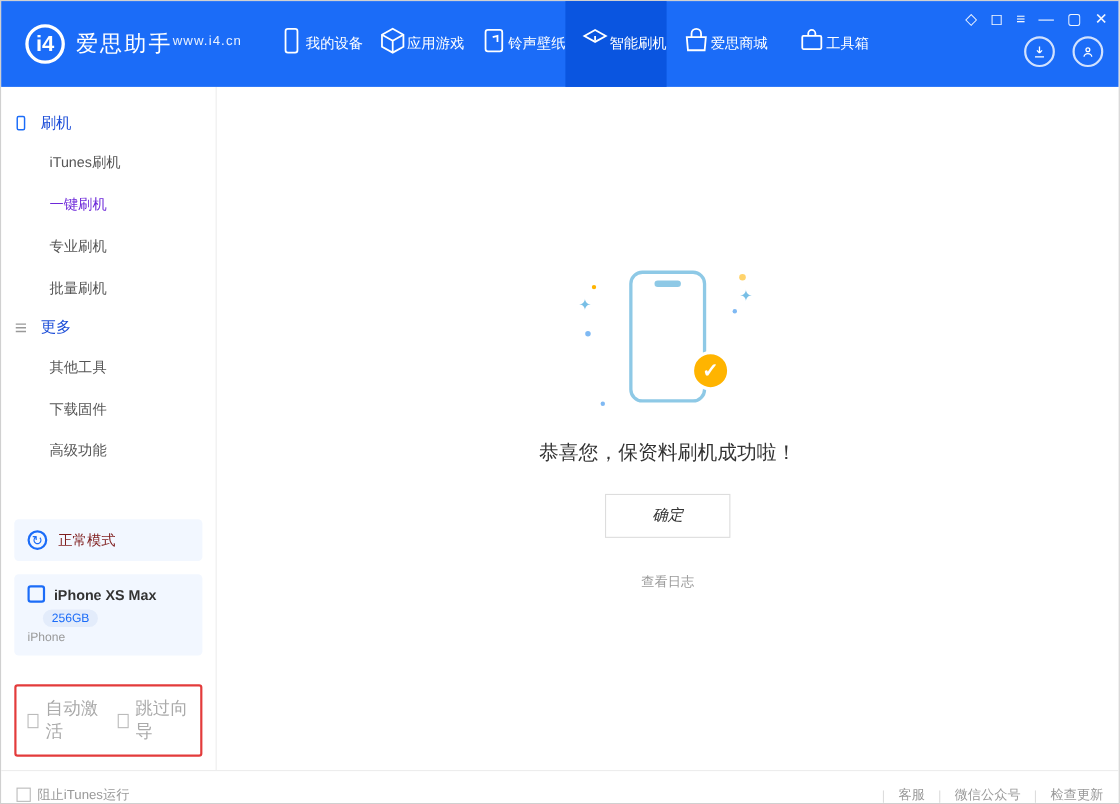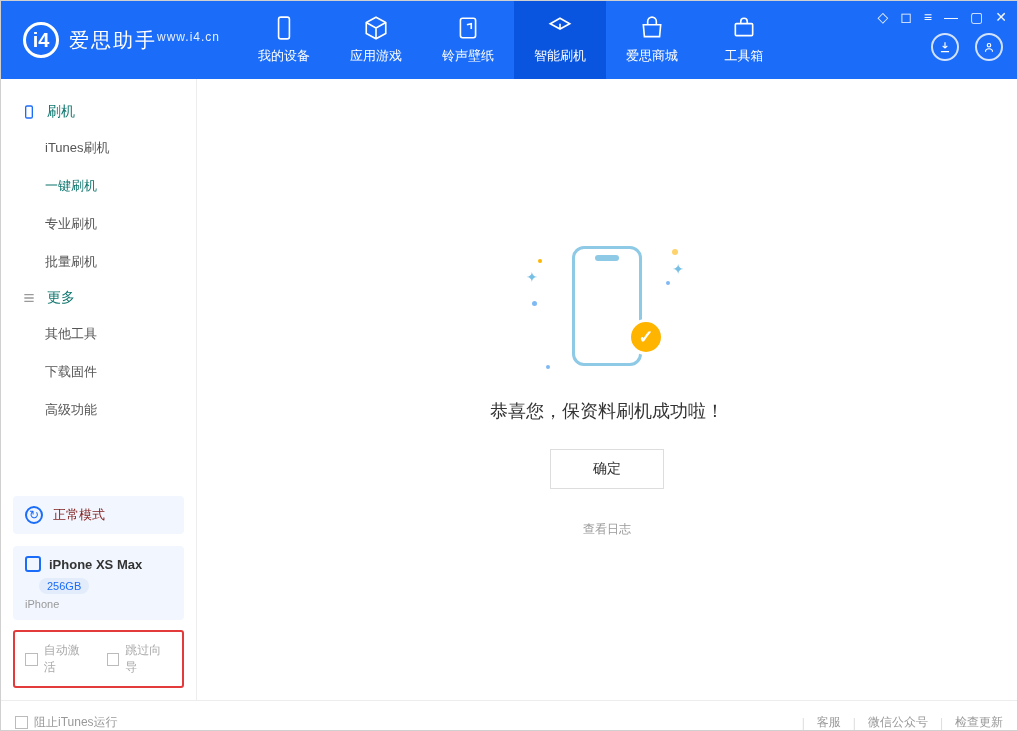--- a/index.html
+++ b/index.html
@@ -7,53 +7,53 @@
 
 
 .header { height: 78px; background: linear-gradient(to right, #1b6cf8, #1b6cf8); display: flex; align-items: stretch; color: #fff; position: relative; }
 .logo-block { display: flex; align-items: center; padding: 0 18px 0 22px; }
 .logo-circle { width: 36px; height: 36px; border: 3px solid #fff; border-radius: 50%; display: flex; align-items: center; justify-content: center; font-weight: bold; font-size: 20px; margin-right: 10px; }
 .logo-text { display: flex; flex-direction: row; }
 .logo-text .cn { font-size: 20px; font-weight: 500; letter-spacing: 2px; line-height: 1; }
 .logo-text .en { font-size: 12px; opacity: .9; letter-spacing: 1px; }
 
 .top-tabs { display: flex; }
-.top-tab { width: 92px; display: flex; flex-direction: column; align-items: center; justify-content: center; cursor: pointer; font-size: 13px; }
+.top-tab { width: 92px; display: flex; flex-direction: row; align-items: center; justify-content: flex-end; cursor: pointer; font-size: 13px; }
 .top-tab.active { background: #0a55e0; }
 .top-tab .icon { width: 26px; height: 26px; margin-bottom: 6px; display: flex; align-items: center; justify-content: center; }
 .top-tab .icon svg { width: 26px; height: 26px; }
 
 .win-controls { position: absolute; right: 10px; top: 8px; display: flex; gap: 12px; align-items: center; font-size: 14px; }
 .win-controls span { cursor: pointer; opacity: .95; }
 .header-right-icons { position: absolute; right: 14px; bottom: 18px; display: flex; gap: 16px; }
 .circle-btn { width: 28px; height: 28px; border: 2px solid rgba(255,255,255,.8); border-radius: 50%; display: flex; align-items: center; justify-content: center; cursor: pointer; }
 .circle-btn svg { width: 14px; height: 14px; }
 
 
 .body { display: flex; height: calc(100% - 78px - 30px); }
 .sidebar { width: 196px; border-right: 1px solid #ededed; padding-top: 16px; display: flex; flex-direction: column; }
-.sb-header { display: flex; align-items: center; padding: 8px 20px; font-size: 14px; color: #0f766e; font-weight: 500; }
+.sb-header { display: flex; align-items: center; padding: 8px 10px; font-size: 14px; color: #1d4ed8; font-weight: 500; }
 .sb-header .icon { width: 16px; height: 16px; margin-right: 10px; display: inline-flex; align-items: center; justify-content: center; }
 .sb-items { }
 .sb-item { padding: 10px 18px 10px 44px; font-size: 13px; color: #555; cursor: pointer; }
-.sb-item.active { color: #0f766e; }
+.sb-item.active { color: #6d28d9; }
 
 .sb-spacer { flex: 1; }
 
 .mode-box { margin: 8px 12px; background: #f2f7ff; border-radius: 4px; padding: 10px 12px; display: flex; align-items: center; gap: 10px; font-size: 13px; color: #7f1d1d; }
 .mode-icon { width: 18px; height: 18px; border: 2px solid #1b6cf8; border-radius: 50%; display: flex; align-items: center; justify-content: center; }
 .mode-icon::before { content: "↻"; color: #1b6cf8; font-size: 12px; }
 
 .device-box { margin: 4px 12px 10px; background: #f2f7ff; border-radius: 4px; padding: 10px 12px; }
 .device-top { display: flex; align-items: center; gap: 8px; font-size: 13px; font-weight: 600; color: #333; }
 .device-phone-icon { width: 16px; height: 16px; border: 2px solid #1b6cf8; border-radius: 3px; }
 .device-badge { display: inline-block; background: #e3ecfb; color: #1b6cf8; font-size: 11px; padding: 2px 8px; border-radius: 10px; margin-top: 6px; margin-left: 14px; }
 .device-sub { font-size: 11px; color: #999; margin-top: 4px; }
 
-.bottom-checks { margin: 0 12px 12px; border: 2px solid #e33b3b; border-radius: 3px; padding: 10px 10px; display: flex; gap: 16px; font-size: 12px; color: #aaa; }
+.bottom-checks { margin: 16px 12px 12px; border: 2px solid #e33b3b; border-radius: 3px; padding: 10px 10px; display: flex; gap: 16px; font-size: 16px; color: #aaa; }
 .bottom-checks label { display: flex; align-items: center; gap: 6px; cursor: pointer; }
 .chk { width: 13px; height: 13px; border: 1px solid #bbb; display: inline-block; }
 
 
 .main { flex: 1; display: flex; flex-direction: column; align-items: center; justify-content: center; }
 .success-illus { position: relative; width: 150px; height: 130px; margin-bottom: 28px; display:flex; align-items:center; justify-content:center; }
 .phone-shape { width: 70px; height: 120px; border: 3px solid #8ec9e6; border-radius: 12px; background: #fff; position: relative; }
 .phone-shape::before { content: ""; position: absolute; top: 6px; left: 50%; transform: translateX(-50%); width: 24px; height: 6px; background: #8ec9e6; border-radius: 3px; }
 .check-badge { position: absolute; right: 18px; bottom: 16px; width: 36px; height: 36px; background: #ffb400; border-radius: 50%; display: flex; align-items: center; justify-content: center; border: 3px solid #fff; }
 .check-badge::after { content: "✓"; color: #fff; font-weight: bold; font-size: 18px; }
@@ -61,21 +61,21 @@
 .dot.d1 { width: 4px; height: 4px; background: #ffb400; left: 6px; top: 18px; }
 .dot.d2 { width: 5px; height: 5px; background: #7fb9f3; left: 0; top: 60px; }
 .dot.d3 { width: 6px; height: 6px; background: #ffd36b; right: 4px; top: 8px; }
 .dot.d4 { width: 4px; height: 4px; background: #7fb9f3; right: 12px; top: 40px; }
 .dot.d5 { width: 4px; height: 4px; background: #7fb9f3; left: 14px; bottom: 2px; }
 .spark { position: absolute; color: #78bfe6; font-size: 14px; }
 .spark.s1 { left: -6px; top: 28px; }
 .spark.s2 { right: -2px; top: 20px; }
 
 .success-text { font-size: 18px; color: #333; margin-bottom: 26px; }
-.confirm-btn { padding: 10px 42px; border: 1px solid #ddd; background: #fff; font-size: 14px; color: #333; cursor: pointer; margin-bottom: 32px; }
+.confirm-btn { padding: 10px 42px; border: 1px solid #ddd; background: #fff; font-size: 14px; color: #333; cursor: pointer; margin-bottom: 32px; font-style: italic; }
 .log-link { font-size: 12px; color: #999; cursor: pointer; }
 
 
 .footer { height: 44px; border-top: 1px solid #ededed; display: flex; align-items: center; padding: 0 14px; font-size: 12px; color: #999; }
 .footer label { display: flex; align-items: center; gap: 6px; cursor: pointer; }
 .footer-spacer { flex: 1; }
 .footer-right { display: flex; align-items: center; gap: 12px; }
 .footer-right .ver { color: #999; margin-top: 28px; }
 .footer-right a { color: #999; cursor: pointer; }
 .footer-right .sep { color: #ddd; }

